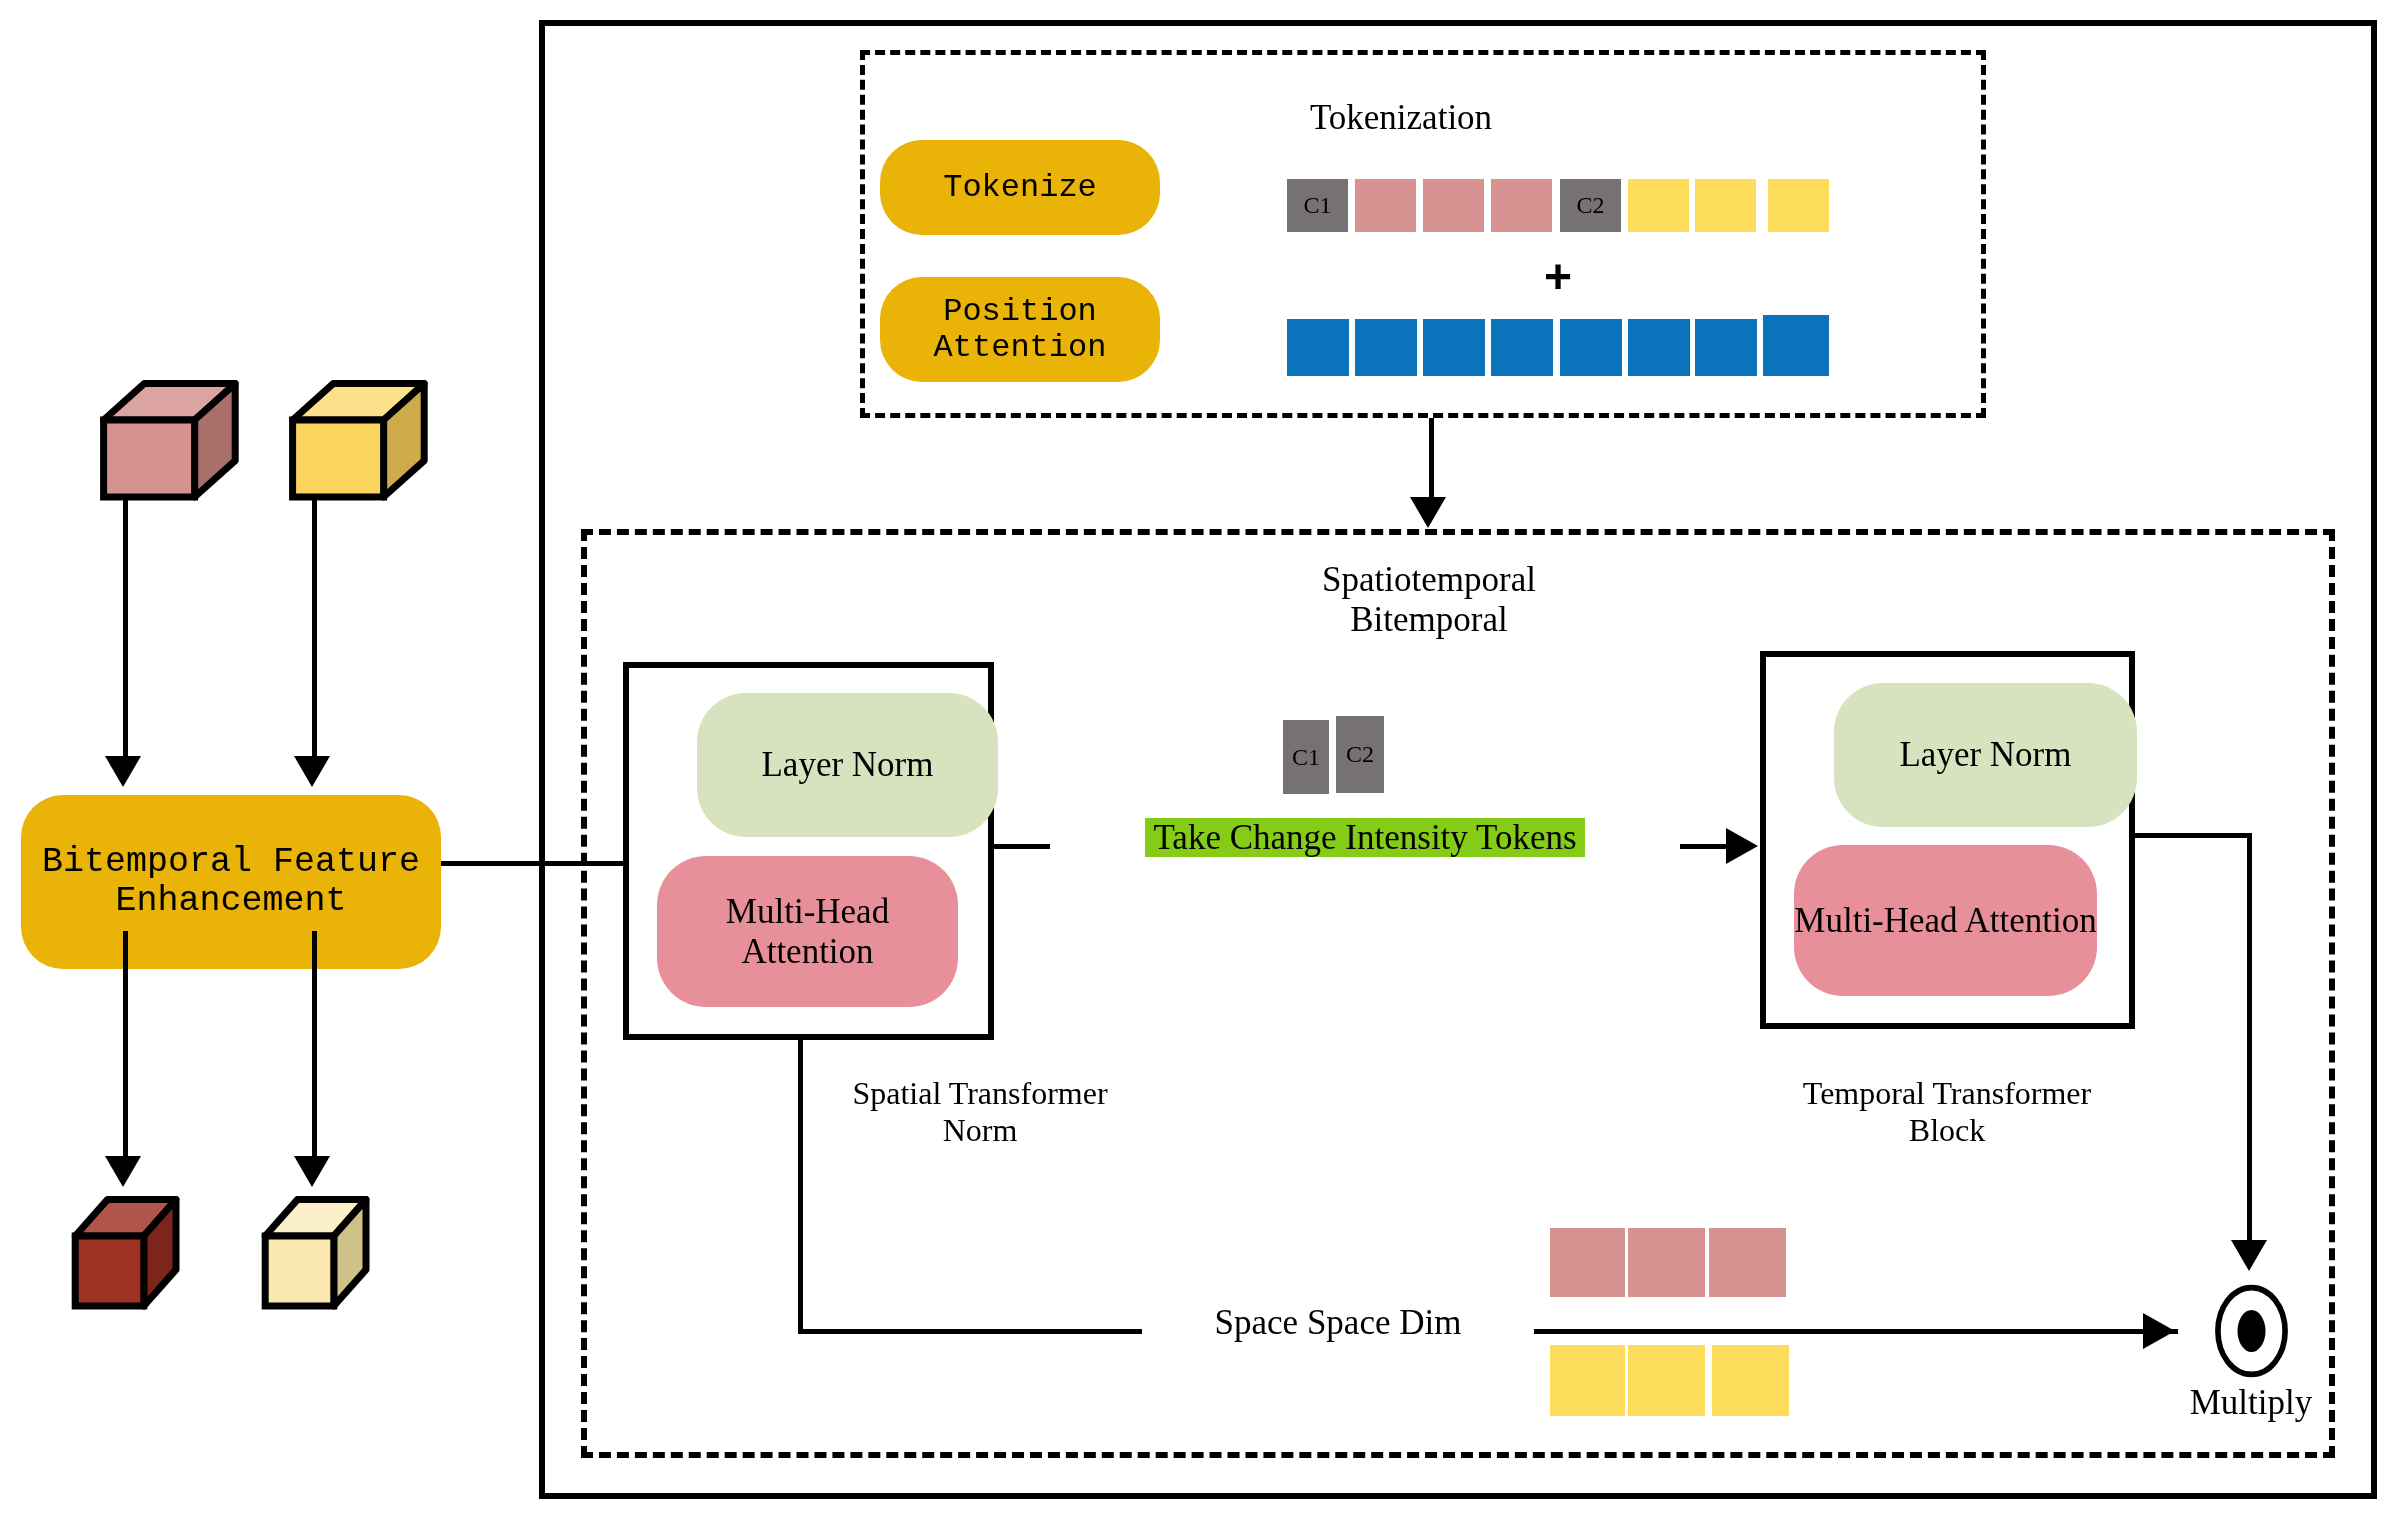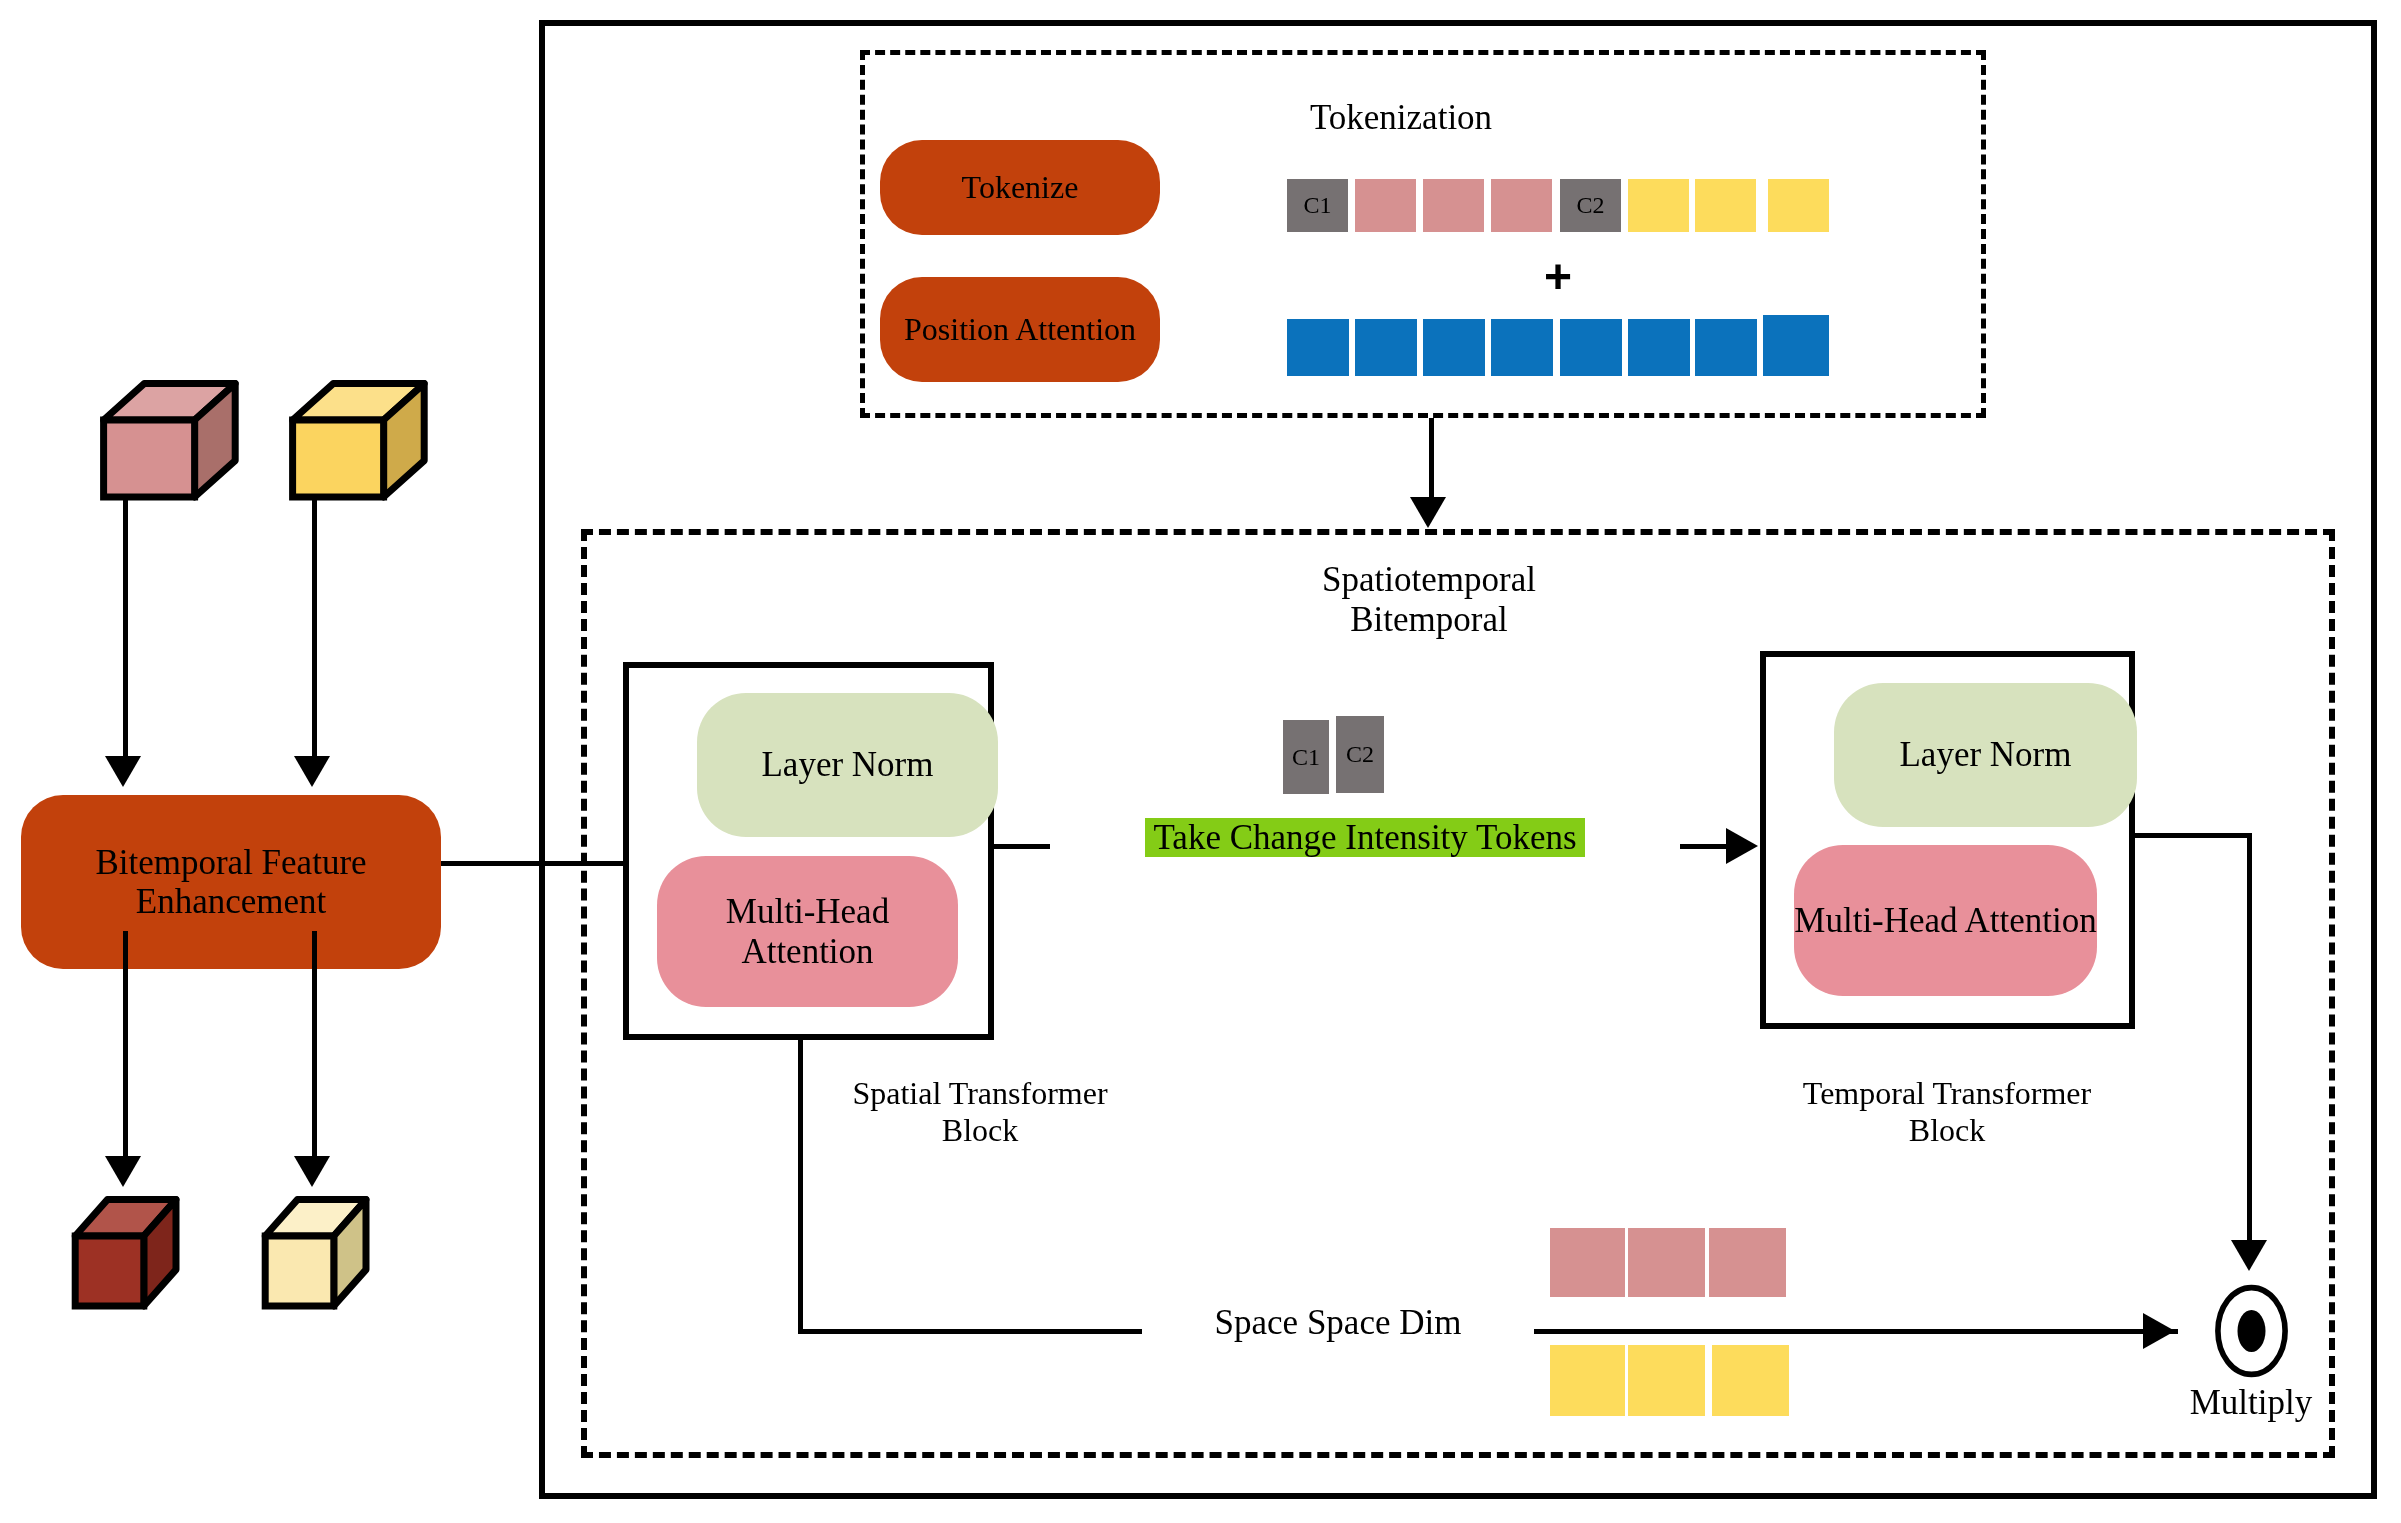--- a/index.html
+++ b/index.html
@@ -11,21 +11,21 @@
   
   #outer-frame{left:539px;top:19.6px;width:1838px;height:1479px;border:6.3px solid #000;box-sizing:border-box;}
   #tokenization-frame{left:860px;top:50px;width:1126px;height:368px;box-sizing:border-box;
       border:5.6px dashed #000;}
   #spatiotemporal-frame{left:581px;top:529px;width:1754px;height:929px;box-sizing:border-box;
       border:6.3px dashed #000;}
 
   
   .pill{position:absolute;display:flex;align-items:center;justify-content:center;
         text-align:center;line-height:1.12;}
-  .pill-yellow{background:#c2410c;border-radius:42px;}
+  .pill-yellow{background:#eab308;border-radius:42px;font-family:Liberation Mono, monospace;}
   .pill-green{background:#D7E2BE;border-radius:49px;margin-left:40px;}
   .pill-pink{background:#E8909A;border-radius:49px;}
 
   
   .tf-box{position:absolute;border:6.3px solid #000;background:#fff;box-sizing:border-box;}
 
   
   .tok{position:absolute;}
   .tok-label{position:absolute;display:flex;align-items:center;justify-content:center;
              width:100%;height:100%;font-size:24px;}
@@ -133,21 +133,21 @@
 <div class="tf-box" style="left:623px;top:662px;width:371px;height:378px;"></div>
 <div class="pill pill-green" style="left:657px;top:693px;width:301px;height:144px;">
   <span class="label-lg">Layer
 Norm</span>
 </div>
 <div class="pill pill-pink" style="left:657px;top:856px;width:301px;height:151px;">
   <span class="label-lg">Multi-Head
 Attention</span>
 </div>
 <div class="txt label-md" style="left:756px;top:1075px;width:448px;">Spatial Transformer
-Block</div>
+Norm</div>
 
 <div class="tf-box" style="left:1760px;top:651px;width:375px;height:378px;"></div>
 <div class="pill pill-green" style="left:1794px;top:683px;width:303px;height:144px;">
   <span class="label-lg">Layer
 Norm</span>
 </div>
 <div class="pill pill-pink" style="left:1794px;top:845px;width:303px;height:151px;">
   <span class="label-lg">Multi-Head
 Attention</span>
 </div>

